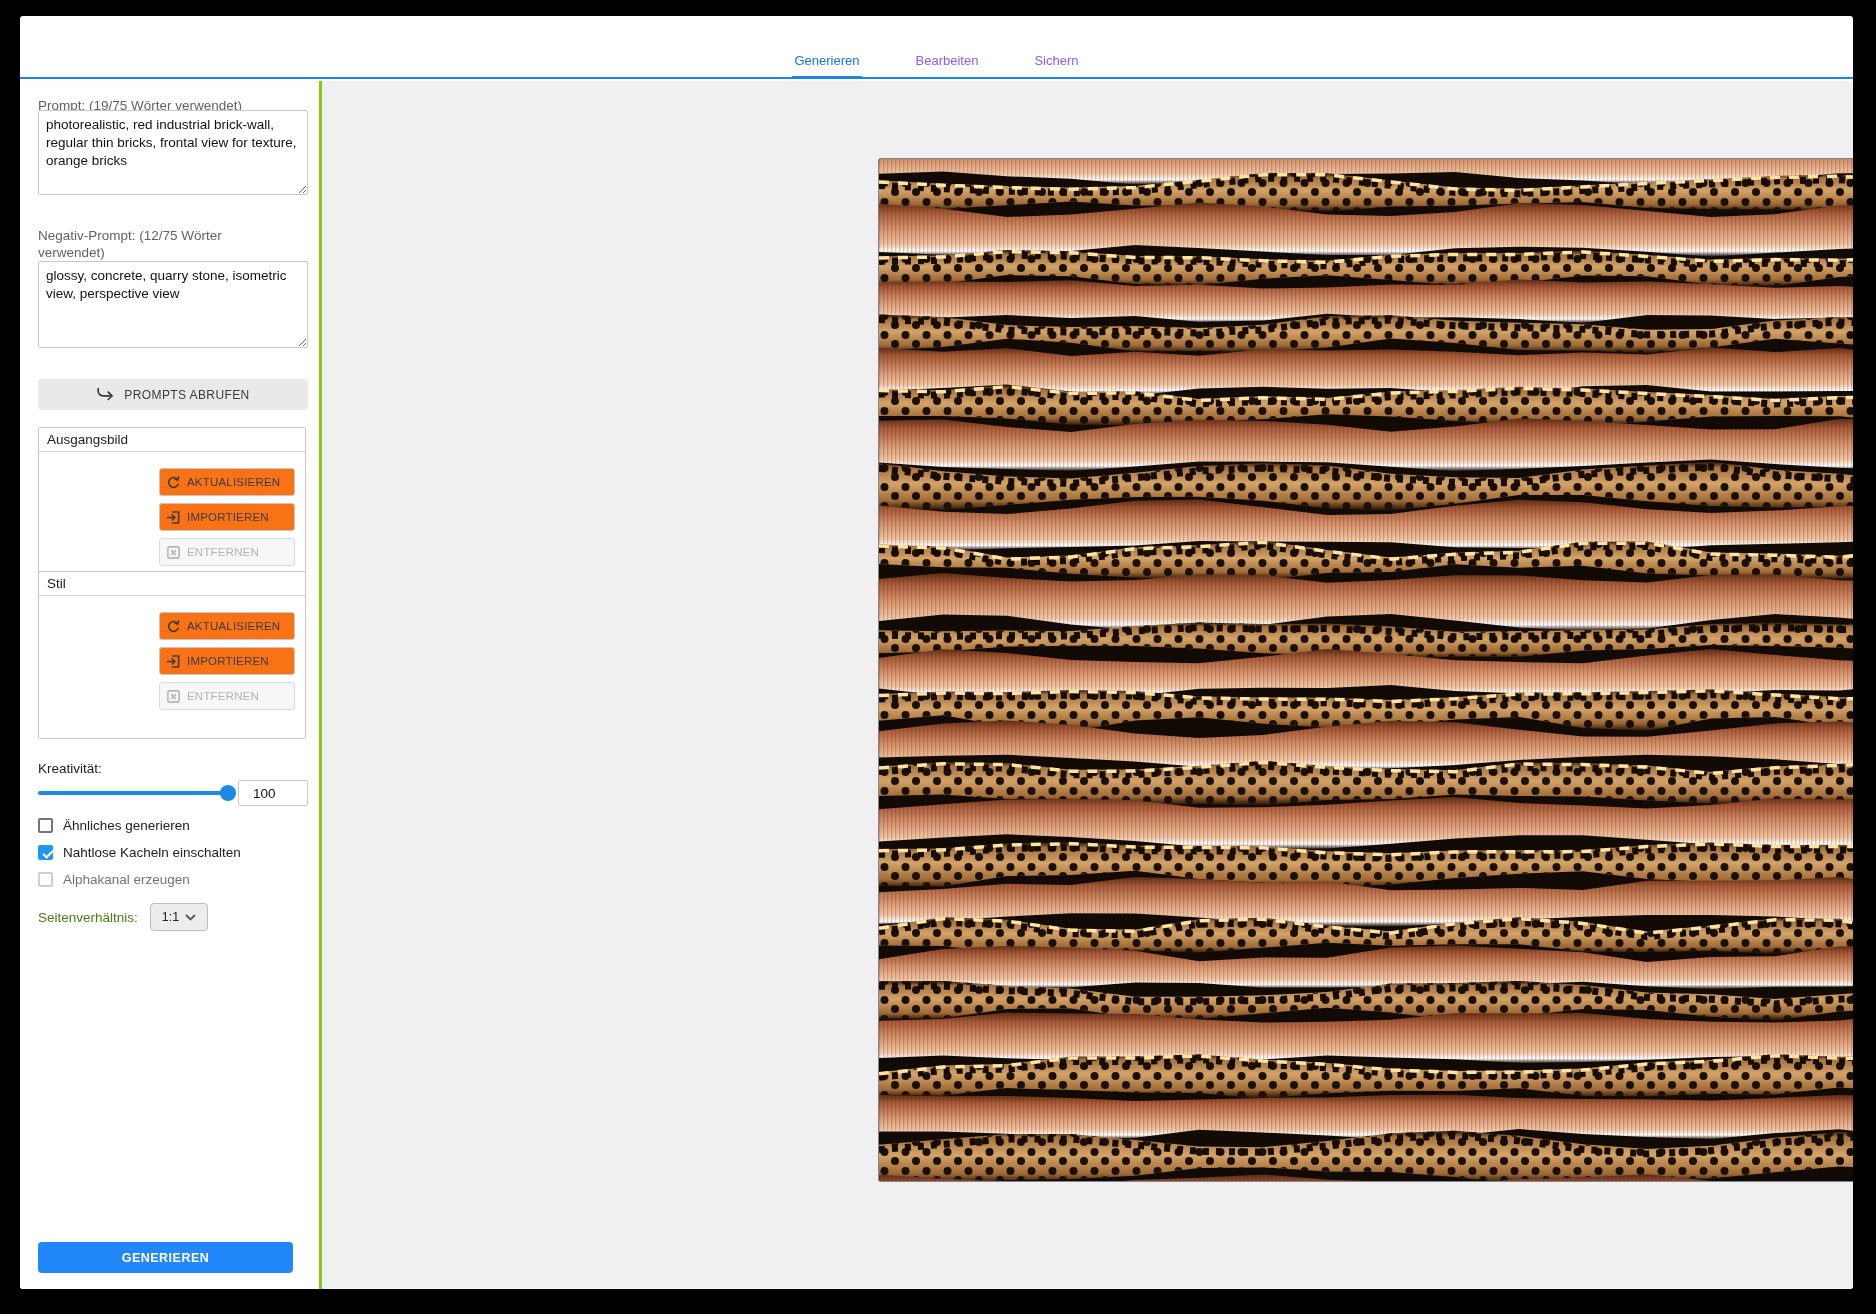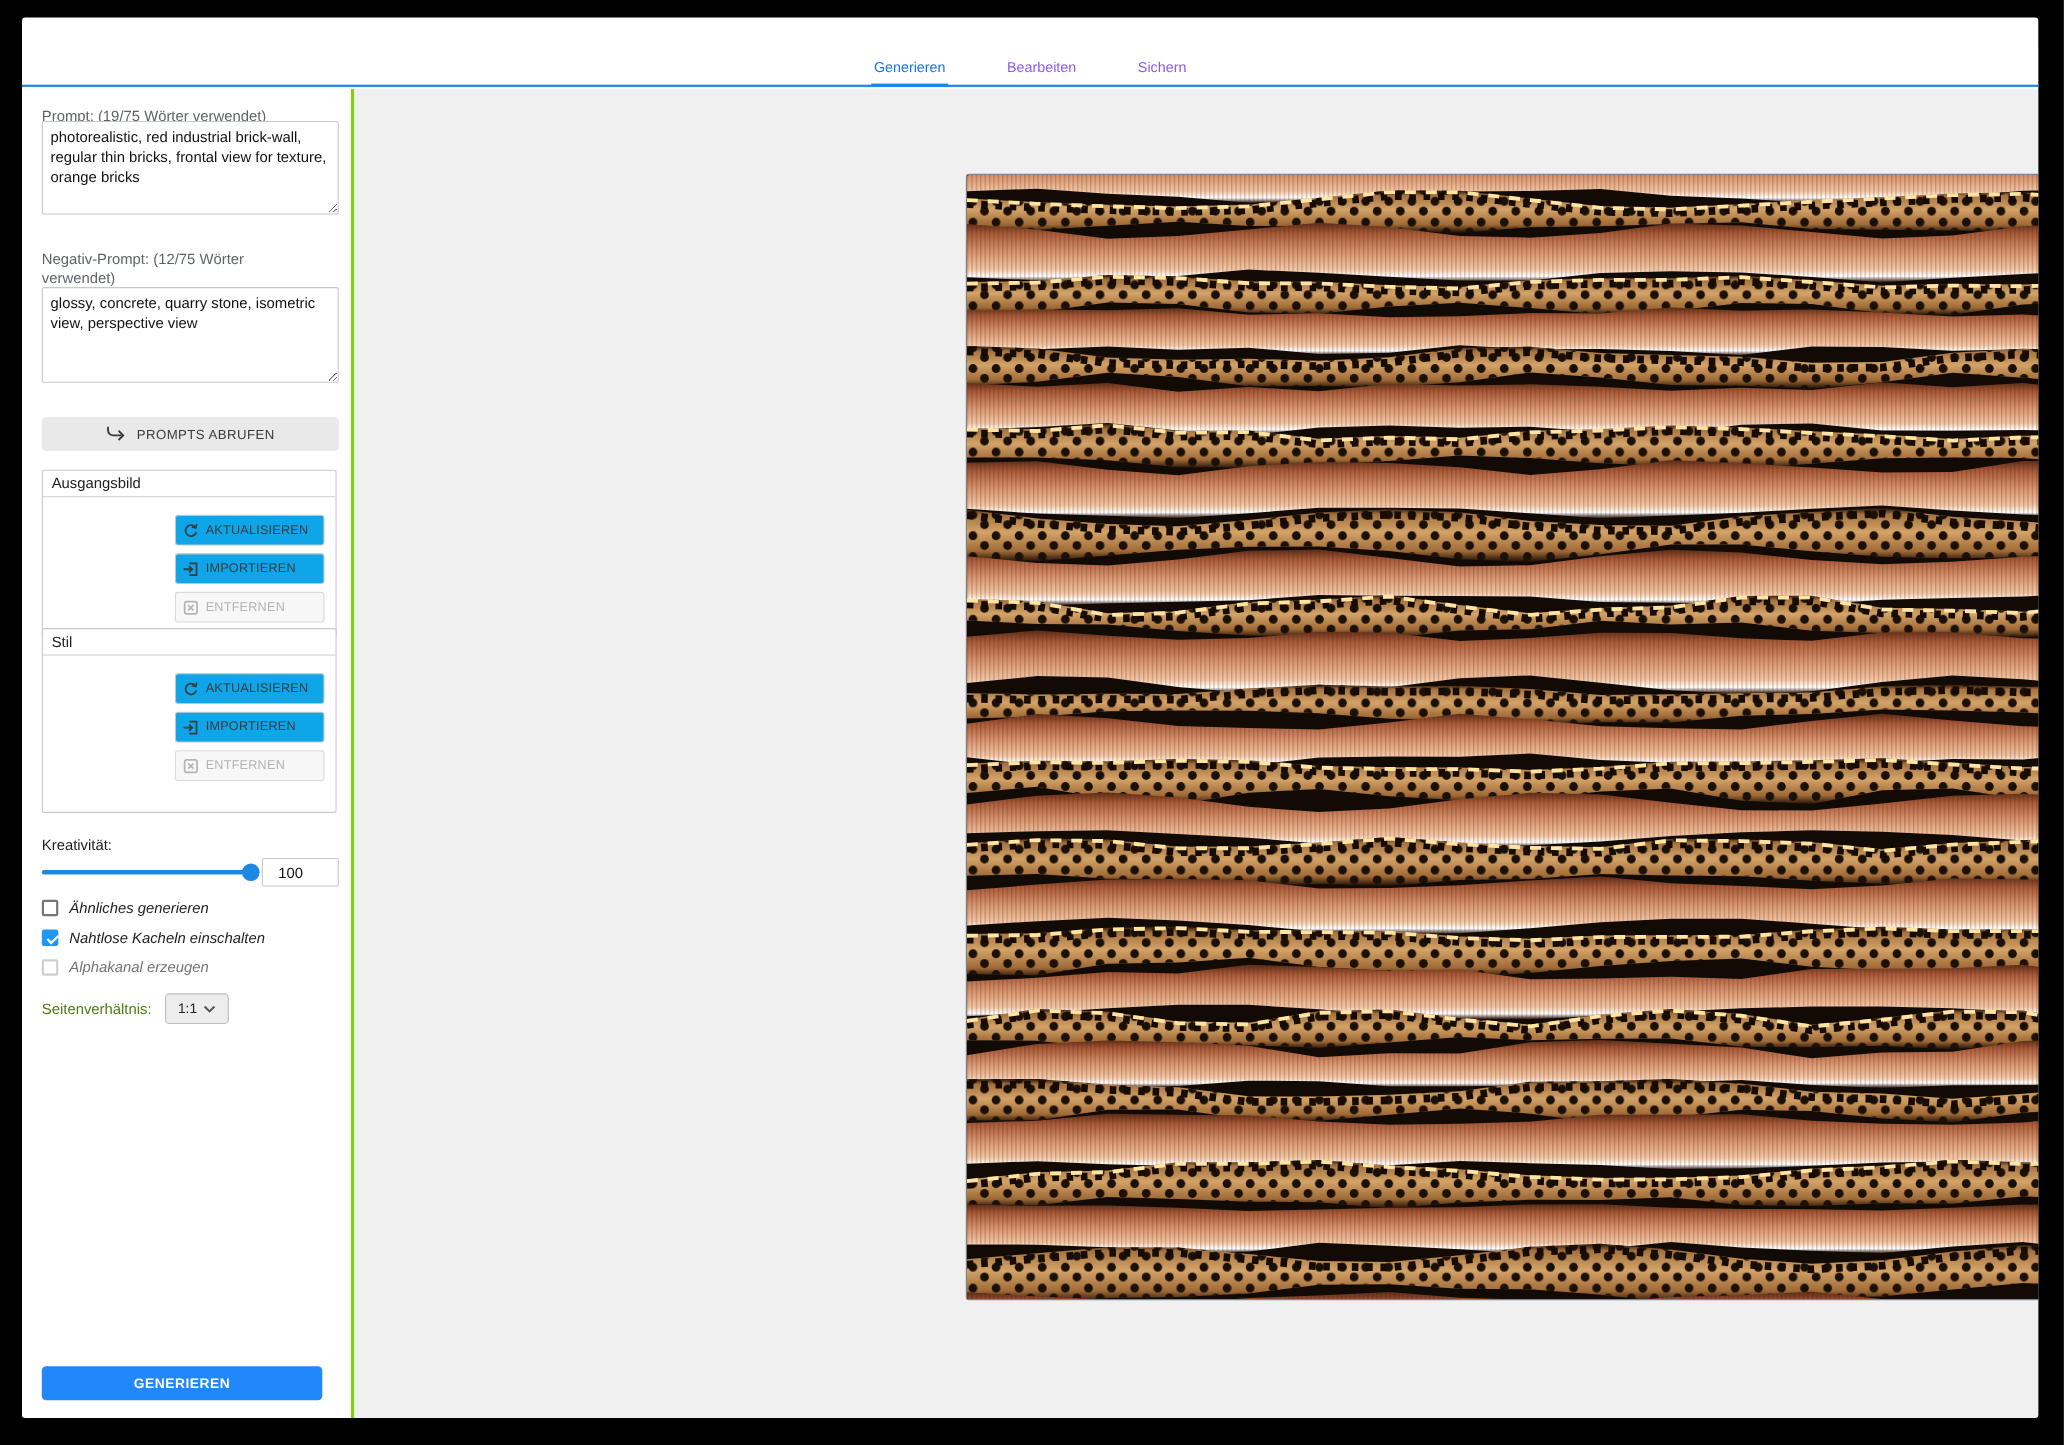--- a/index.html
+++ b/index.html
@@ -37,38 +37,38 @@
   
   .group{position:absolute;left:18px;width:268px;border:1px solid #c9c9c9;border-radius:2px;background:#fff;}
   #group-source{top:346px;height:153px;}
   #group-style{top:490px;height:168px;}
   .group-title{height:24px;line-height:24px;padding-left:8px;font-size:13.5px;color:#202124;
     border-bottom:1px solid #d5d5d5;}
   .thumb{position:absolute;left:5px;top:40px;width:108px;height:104px;border:1px solid #e0e0e0;
     border-radius:4px;display:flex;flex-direction:column;align-items:center;justify-content:center;gap:4px;}
   .thumb-label{font-size:13px;color:#3c4043;}
   .gbtns{position:absolute;left:120px;top:40px;width:136px;display:flex;flex-direction:column;gap:7px;}
-  .gbtn{height:28px;background:#0ea5e9;border:1px solid #c6c6c6;border-radius:3px;display:flex;
+  .gbtn{height:28px;background:#f97316;border:1px solid #c6c6c6;border-radius:3px;display:flex;
     align-items:center;gap:6px;padding:0 6px;font-size:11.5px;color:#3c3c3c;letter-spacing:.2px;cursor:default;white-space:nowrap;}
   .gbtn.disabled{color:#b4b4b4;border-color:#dadada;background:#f7f7f7;}
   
   .kreat-label{position:absolute;left:18px;top:680px;font-size:13.5px;color:#202124;}
   .slider-row{position:absolute;left:18px;top:699px;width:270px;height:26px;}
   .track{position:absolute;left:0;top:11px;width:196px;height:4px;border-radius:2px;background:#1e88e5;}
   .thumbdot{position:absolute;left:182px;top:5px;width:16px;height:16px;border-radius:50%;background:#1e88e5;}
   .valbox{position:absolute;left:200px;top:0;width:70px;height:26px;border:1px solid #c8c8c8;border-radius:2px;
     font-family:"Liberation Sans","DejaVu Sans",sans-serif;font-size:13.5px;color:#111;padding:0 0 0 14px;outline:none;background:#fff;}
   
   .cbcol{position:absolute;left:18px;top:735px;display:flex;flex-direction:column;gap:9px;}
   .cbrow{display:flex;align-items:center;gap:10px;height:18px;cursor:default;}
   .cb{width:15px;height:15px;border:2px solid #757575;border-radius:2px;position:relative;flex:none;background:#fff;}
   .cbrow.on .cb{background:#2196f3;border-color:#2196f3;}
   .cbrow.on .cb::after{content:"";position:absolute;left:2.5px;top:3px;width:8px;height:4px;
     border-left:2px solid #fff;border-bottom:2px solid #fff;transform:rotate(-45deg);}
-  .cbl{font-size:13.5px;color:#202124;font-style:italic;}
+  .cbl{font-size:13.5px;color:#202124;}
   .cbrow.off .cb{border-color:#cfcfcf;}
   .cbrow.off .cbl{color:#737373;}
   
   .aspect-row{position:absolute;left:18px;top:822px;height:28px;display:flex;align-items:center;}
   .aspect-label{font-size:13.5px;color:#4d7c0f;}
   .dropdown{position:absolute;left:112px;top:0;width:58px;height:28px;background:#ededed;
     border:1px solid #bdbdbd;border-radius:4px;display:flex;align-items:center;justify-content:center;
     gap:6px;font-size:12.5px;color:#202124;cursor:default;}
   
   .btn-generate{position:absolute;left:18px;top:1161px;width:255px;height:31px;background:#2287fa;

